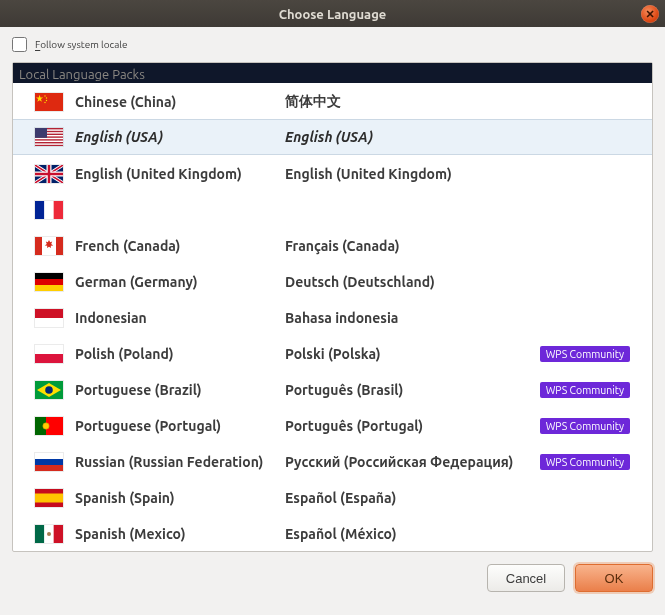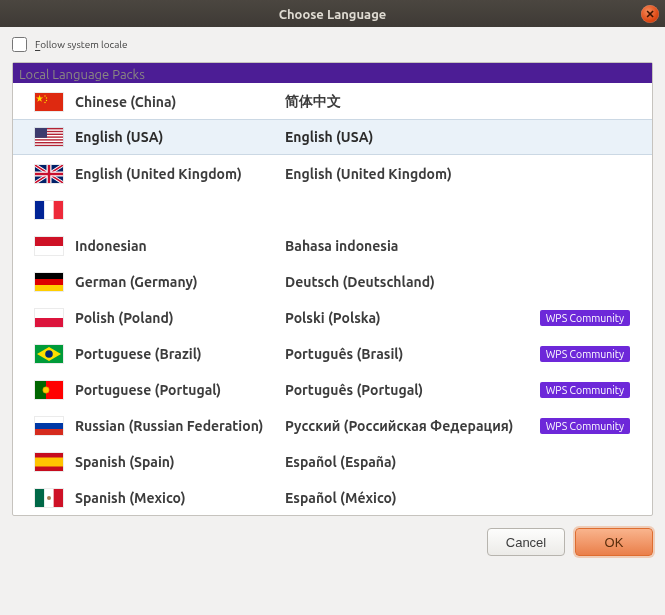--- a/index.html
+++ b/index.html
@@ -53,21 +53,21 @@
 .follow-label u { text-decoration: underline; text-underline-offset: 2px; }
 .panel {
   border: 1px solid #c6c3be;
   border-radius: 2px;
   background: #fff;
 }
 .panel-title {
   color: #8a8782;
   font-size: 13px;
   padding: 4px 6px 2px;
-  background: #4c1d95;
+  background: #0f172a;
 }
 .lang-list { }
 .lang-row {
   display: flex;
   align-items: center;
   height: 36px;
   padding: 0 22px;
   border-top: 1px solid transparent;
   cursor: pointer;
 }
@@ -90,21 +90,21 @@
   font-weight: bold;
   color: #3c3c3c;
 }
 .col-native {
   flex: 1;
   font-size: 14px;
   font-weight: bold;
   color: #3c3c3c;
 }
 .lang-row.selected .col-name,
-.lang-row.selected .col-native { color: #2c2c2c; }
+.lang-row.selected .col-native { color: #2c2c2c; font-style: italic; }
 .badge {
   background: #6d28d9;
   color: #fff;
   font-size: 10.5px;
   padding: 2px 6px;
   border-radius: 2px;
   margin-left: 6px;
   white-space: nowrap;
 }
 .buttons {
@@ -193,34 +193,44 @@
         </div>
         <div class="lang-row">
           <div class="flag"><svg viewBox="0 0 28 18">
               <rect width="9.33" height="18" fill="#002395"></rect>
               <rect x="9.33" width="9.33" height="18" fill="#fff"></rect>
               <rect x="18.66" width="9.33" height="18" fill="#ed2939"></rect>
             </svg></div>
         </div>
         <div class="lang-row">
           <div class="flag"><svg viewBox="0 0 28 18">
-              <rect width="28" height="9" fill="#ce1126"></rect>
-              <rect y="9" width="28" height="9" fill="#fff"></rect>
-            </svg></div>
-          <div class="col-name">Indonesian</div>
-          <div class="col-native">Bahasa indonesia</div>
+              <rect width="28" height="18" fill="#fff"></rect>
+              <rect width="7" height="18" fill="#d52b1e"></rect>
+              <rect x="21" width="7" height="18" fill="#d52b1e"></rect>
+              <path d="M14 3 l1.2 2.2 2-.7-1 2.4 2 1.5-2.5.3.3 2.4-2-1.4-2 1.4.3-2.4-2.5-.3 2-1.5-1-2.4 2 .7z" fill="#d52b1e"></path>
+            </svg></div>
+          <div class="col-name">French (Canada)</div>
+          <div class="col-native">Français (Canada)</div>
         </div>
         <div class="lang-row">
           <div class="flag"><svg viewBox="0 0 28 18">
               <rect width="28" height="6" fill="#000"></rect>
               <rect y="6" width="28" height="6" fill="#dd0000"></rect>
               <rect y="12" width="28" height="6" fill="#ffce00"></rect>
             </svg></div>
           <div class="col-name">German (Germany)</div>
           <div class="col-native">Deutsch (Deutschland)</div>
+        </div>
+        <div class="lang-row">
+          <div class="flag"><svg viewBox="0 0 28 18">
+              <rect width="28" height="9" fill="#ce1126"></rect>
+              <rect y="9" width="28" height="9" fill="#fff"></rect>
+            </svg></div>
+          <div class="col-name">Indonesian</div>
+          <div class="col-native">Bahasa indonesia</div>
         </div>
         <div class="lang-row">
           <div class="flag"><svg viewBox="0 0 28 18">
               <rect width="28" height="9" fill="#fff"></rect>
               <rect y="9" width="28" height="9" fill="#dc143c"></rect>
             </svg></div>
           <div class="col-name">Polish (Poland)</div>
           <div class="col-native">Polski (Polska)</div>
           <span class="badge">WPS Community</span>
         </div>

